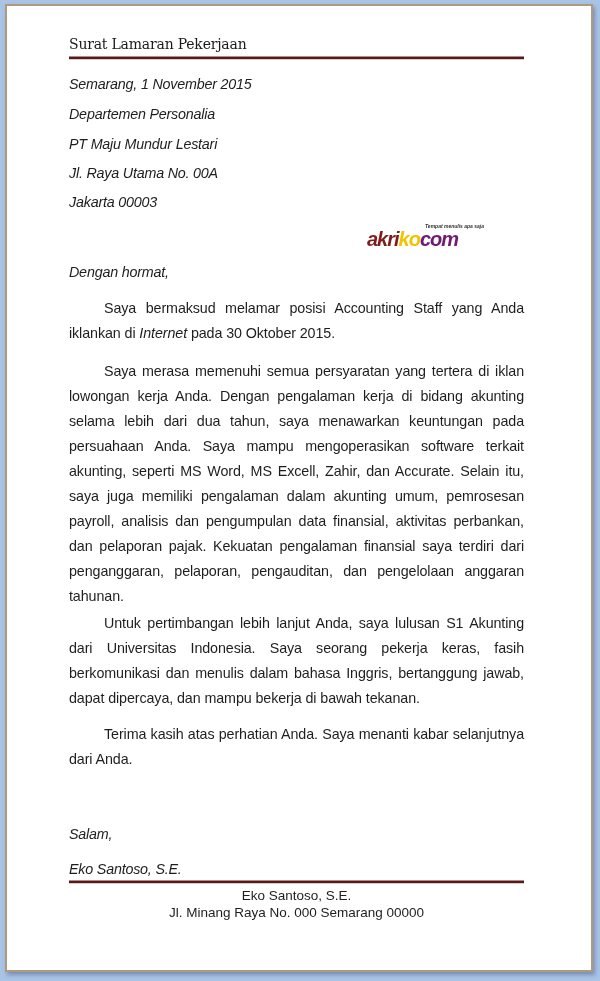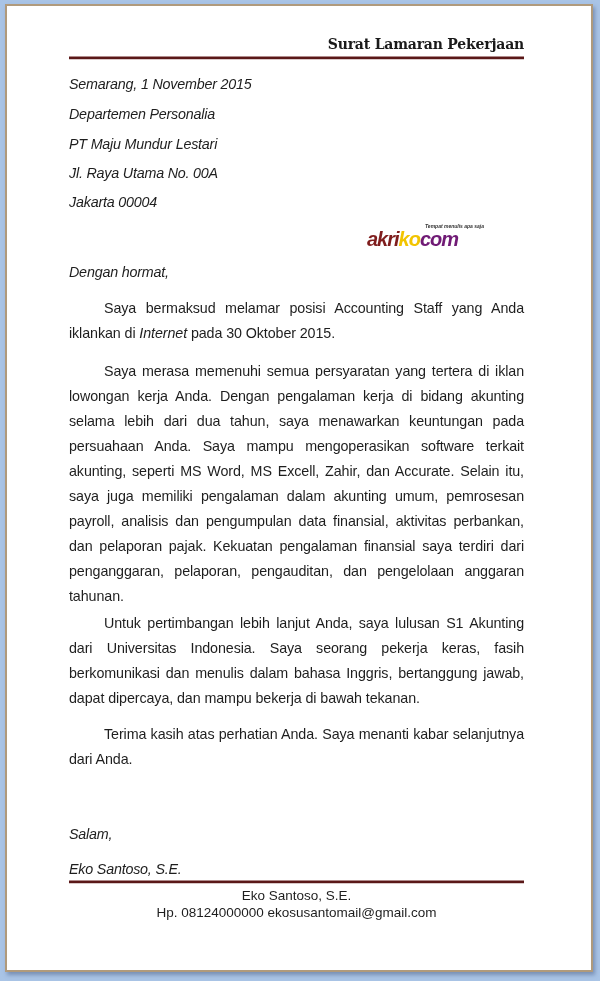--- a/index.html
+++ b/index.html
@@ -16,26 +16,25 @@
     width: 588px; height: 968px;
     background: #ffffff;
     border: 2px solid #b09a7c;
     box-shadow: 2px 3px 4px rgba(80,100,140,0.55);
     box-sizing: border-box;
   }
   .title {
     position: absolute;
     left: 69px; width: 455px;
     top: 36px;
-    text-align: right;
+    text-align: left;
     font-family: "DejaVu Serif", "Liberation Serif", serif;
     font-size: 14px;
     color: #1a1a1a;
     letter-spacing: -0.2px;
-    font-weight: bold;
   }
   .rule {
     position: absolute;
     left: 69px; width: 455px;
     height: 4px;
     background: linear-gradient(to bottom, #b08c8c 0px, #b08c8c 1px, #5a1818 1px, #5a1818 3px, #d8c8c8 3px, #d8c8c8 4px);
   }
   .rule.top { top: 56px; }
   .rule.bottom { top: 880px; }
   .line {
@@ -92,21 +91,21 @@
 
 <div class="page"></div>
 
 <div class="title">Surat Lamaran Pekerjaan</div>
 <div class="rule top"></div>
 
 <div class="line" style="top:76px">Semarang, 1 November 2015</div>
 <div class="line" style="top:106px">Departemen Personalia</div>
 <div class="line" style="top:136px">PT Maju Mundur Lestari</div>
 <div class="line" style="top:165px">Jl. Raya Utama No. 00A</div>
-<div class="line" style="top:194px">Jakarta 00004</div>
+<div class="line" style="top:194px">Jakarta 00003</div>
 
 <div class="logo">
   <span class="tag">Tempat menulis apa saja</span>
   <span class="word"><span style="color:#7f1d1d">akri</span><span style="color:#f2c400">ko</span><span style="color:#701a75">com</span></span>
 </div>
 
 <div class="line" style="top:264px">Dengan hormat,</div>
 
 <div class="para" style="top:296px"><span>Saya bermaksud melamar posisi Accounting Staff yang Anda iklankan di </span><span class="it">Internet</span><span> pada 30 Oktober 2015.</span></div>
 
@@ -116,14 +115,14 @@
 
 <div class="para" style="top:722px">Terima kasih atas perhatian Anda. Saya menanti kabar selanjutnya dari Anda.</div>
 
 <div class="line" style="top:826px">Salam,</div>
 <div class="line" style="top:861px">Eko Santoso, S.E.</div>
 
 <div class="rule bottom"></div>
 
 <div class="footer">
   <div>Eko Santoso, S.E.</div>
-  <div>Hp. 08124000000 ekosusantomail@gmail.com</div>
+  <div>Jl. Minang Raya No. 000 Semarang 00000</div>
 </div>
 
 </body></html>

